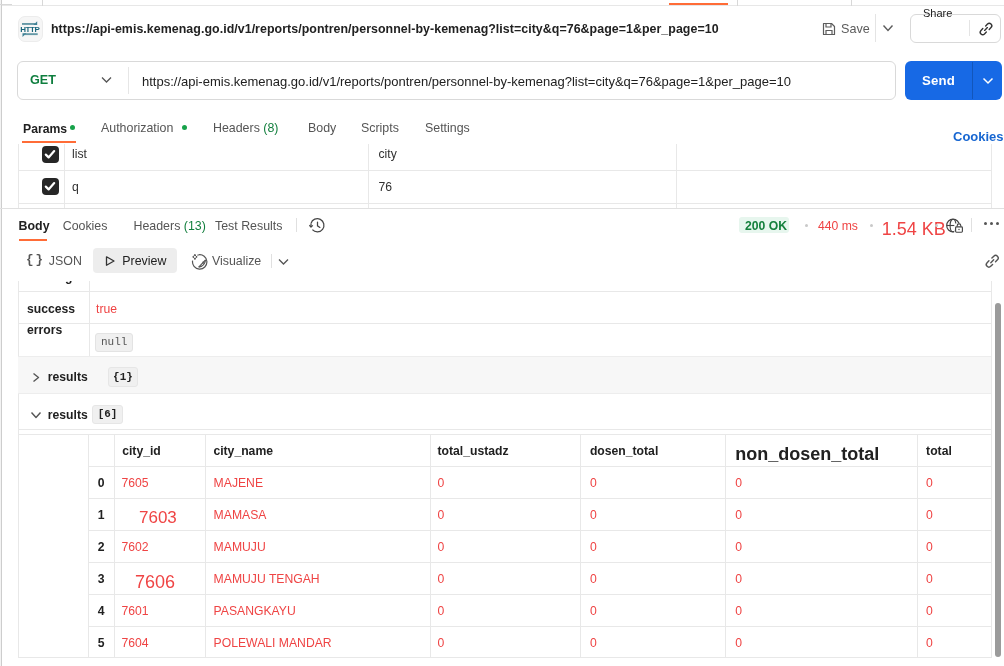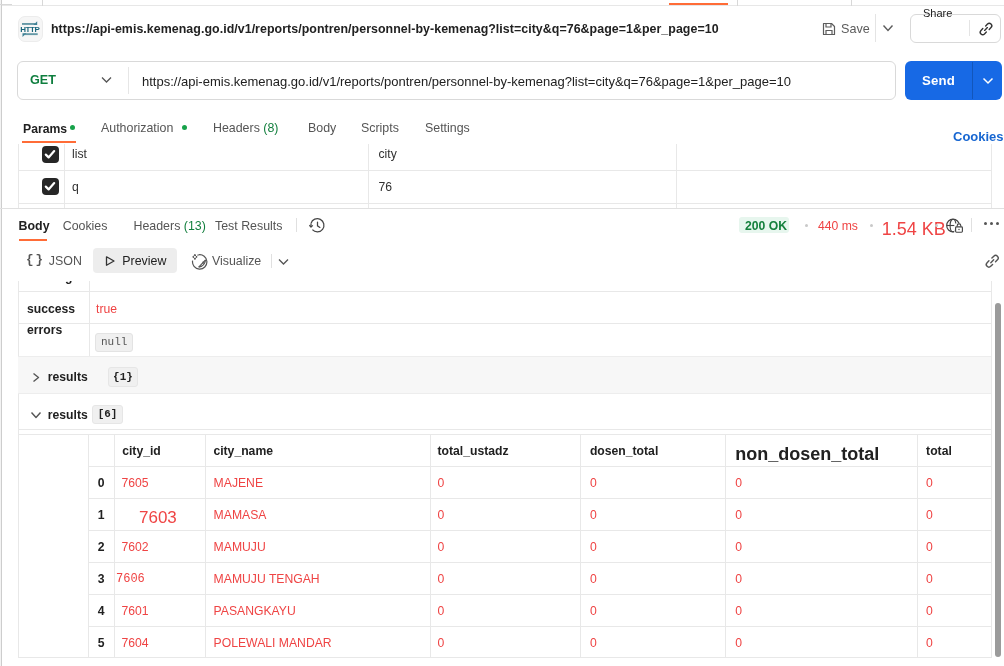--- a/index.html
+++ b/index.html
@@ -237,21 +237,21 @@
   <div class="abs gray" style="left:735.3px;top:508.0px;font-size:12.2px;">0</div>
   <div class="abs gray" style="left:926.1px;top:508.0px;font-size:12.2px;">0</div>
   <div class="abs dark" style="left:88.3px;top:540.0px;width:25.5px;text-align:center;font-size:12.2px;font-weight:bold;">2</div>
   <div class="abs gray" style="left:121.5px;top:540.0px;font-size:12.2px;">7602</div>
   <div class="abs gray" style="left:213.6px;top:540.0px;font-size:12.2px;">MAMUJU</div>
   <div class="abs gray" style="left:437.5px;top:540.0px;font-size:12.2px;">0</div>
   <div class="abs gray" style="left:589.9px;top:540.0px;font-size:12.2px;">0</div>
   <div class="abs gray" style="left:735.3px;top:540.0px;font-size:12.2px;">0</div>
   <div class="abs gray" style="left:926.1px;top:540.0px;font-size:12.2px;">0</div>
   <div class="abs dark" style="left:88.3px;top:572.0px;width:25.5px;text-align:center;font-size:12.2px;font-weight:bold;">3</div>
-  <div class="abs gray" style="left:116px;top:572.0px;font-size:12px;font-family:Liberation Mono, monospace;">7606</div>
+  <div class="abs gray" style="left:135px;top:572.0px;font-size:18px;">7606</div>
   <div class="abs gray" style="left:213.6px;top:572.0px;font-size:12.2px;">MAMUJU TENGAH</div>
   <div class="abs gray" style="left:437.5px;top:572.0px;font-size:12.2px;">0</div>
   <div class="abs gray" style="left:589.9px;top:572.0px;font-size:12.2px;">0</div>
   <div class="abs gray" style="left:735.3px;top:572.0px;font-size:12.2px;">0</div>
   <div class="abs gray" style="left:926.1px;top:572.0px;font-size:12.2px;">0</div>
   <div class="abs dark" style="left:88.3px;top:604.0px;width:25.5px;text-align:center;font-size:12.2px;font-weight:bold;">4</div>
   <div class="abs gray" style="left:121.5px;top:604.0px;font-size:12.2px;">7601</div>
   <div class="abs gray" style="left:213.6px;top:604.0px;font-size:12.2px;">PASANGKAYU</div>
   <div class="abs gray" style="left:437.5px;top:604.0px;font-size:12.2px;">0</div>
   <div class="abs gray" style="left:589.9px;top:604.0px;font-size:12.2px;">0</div>

